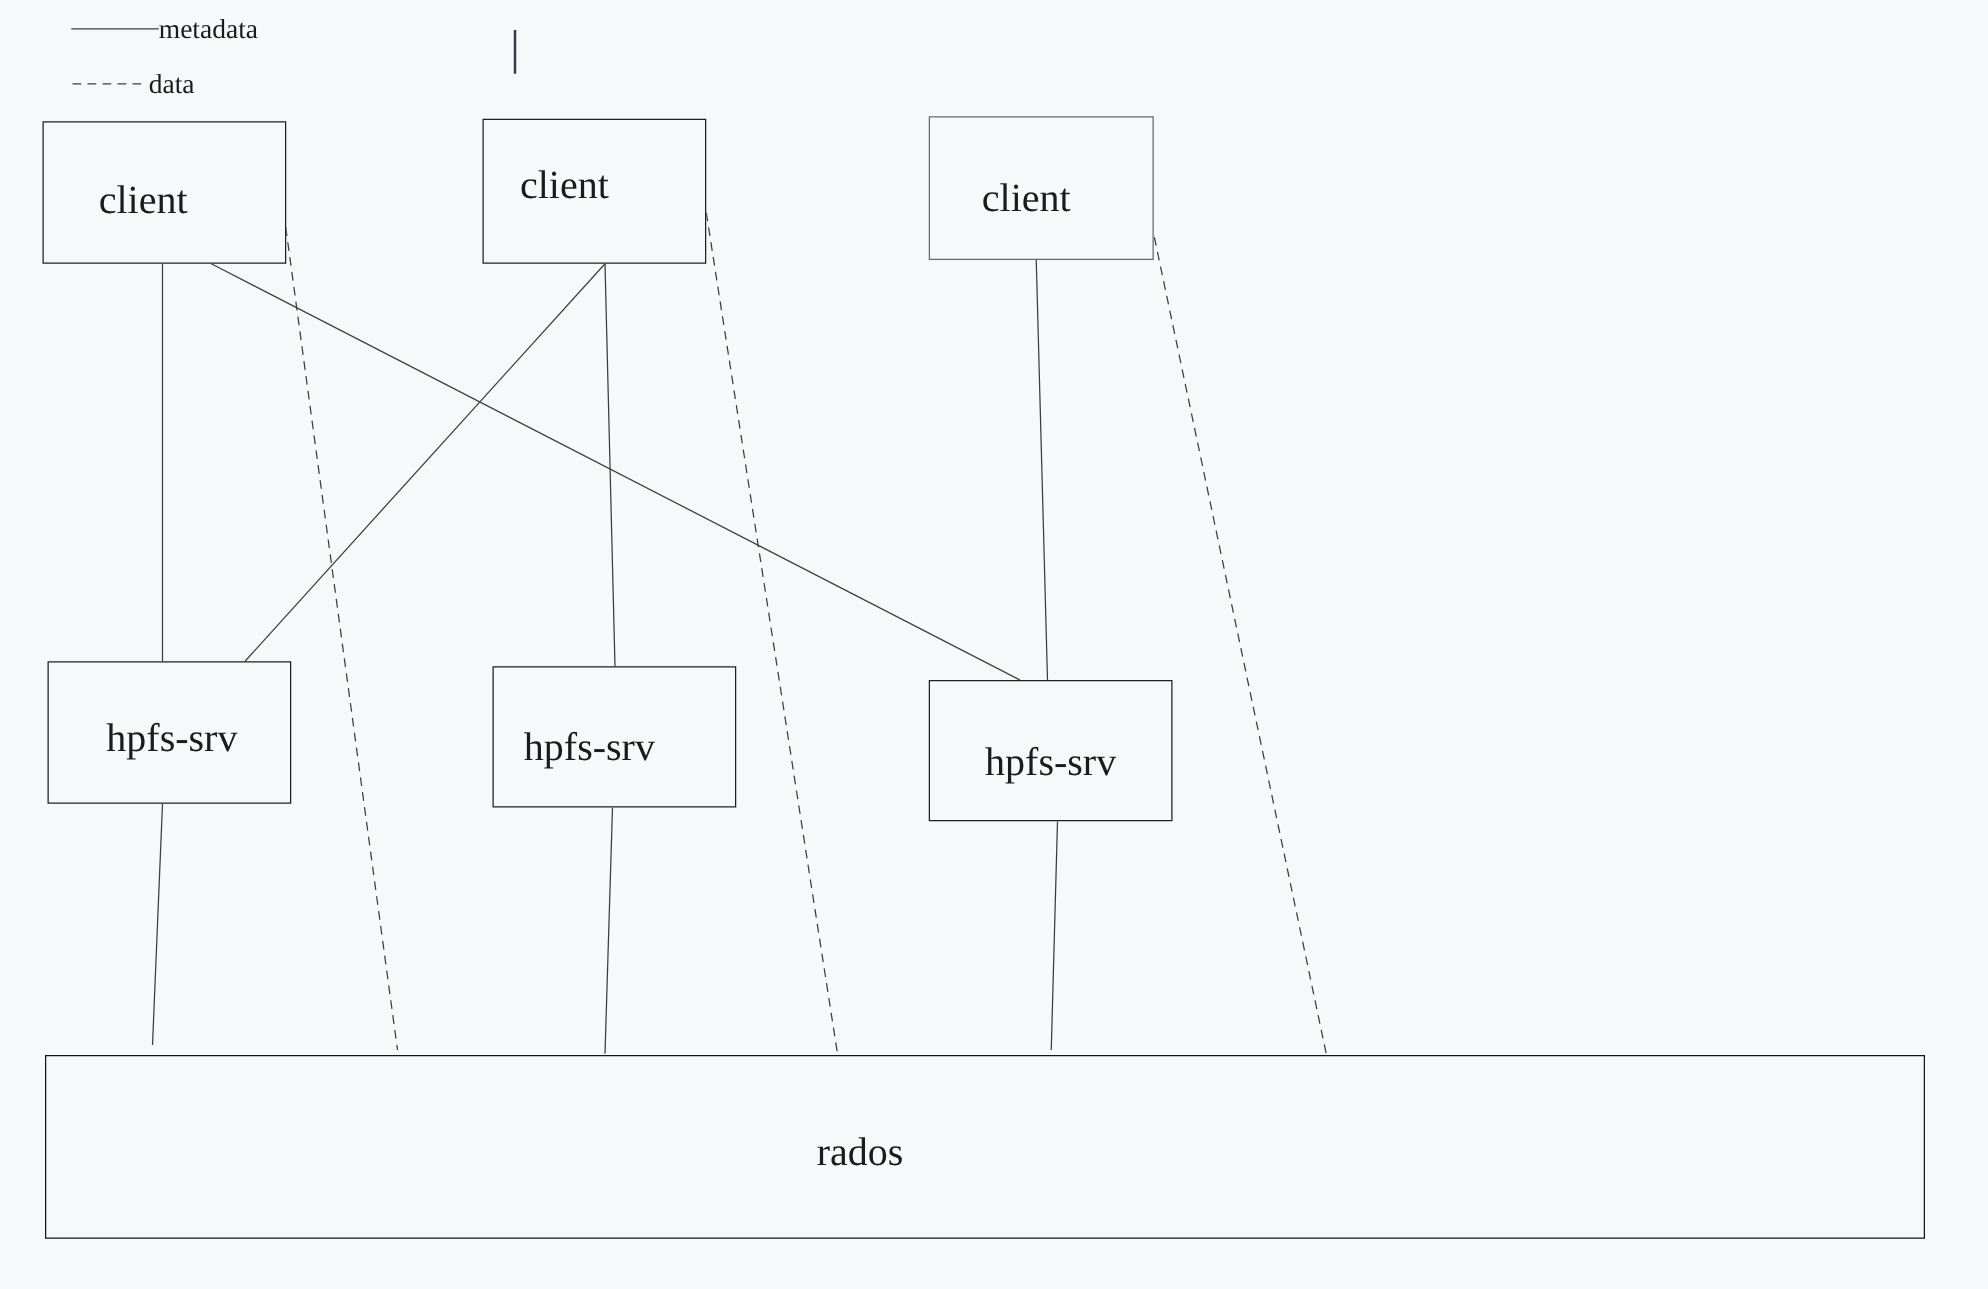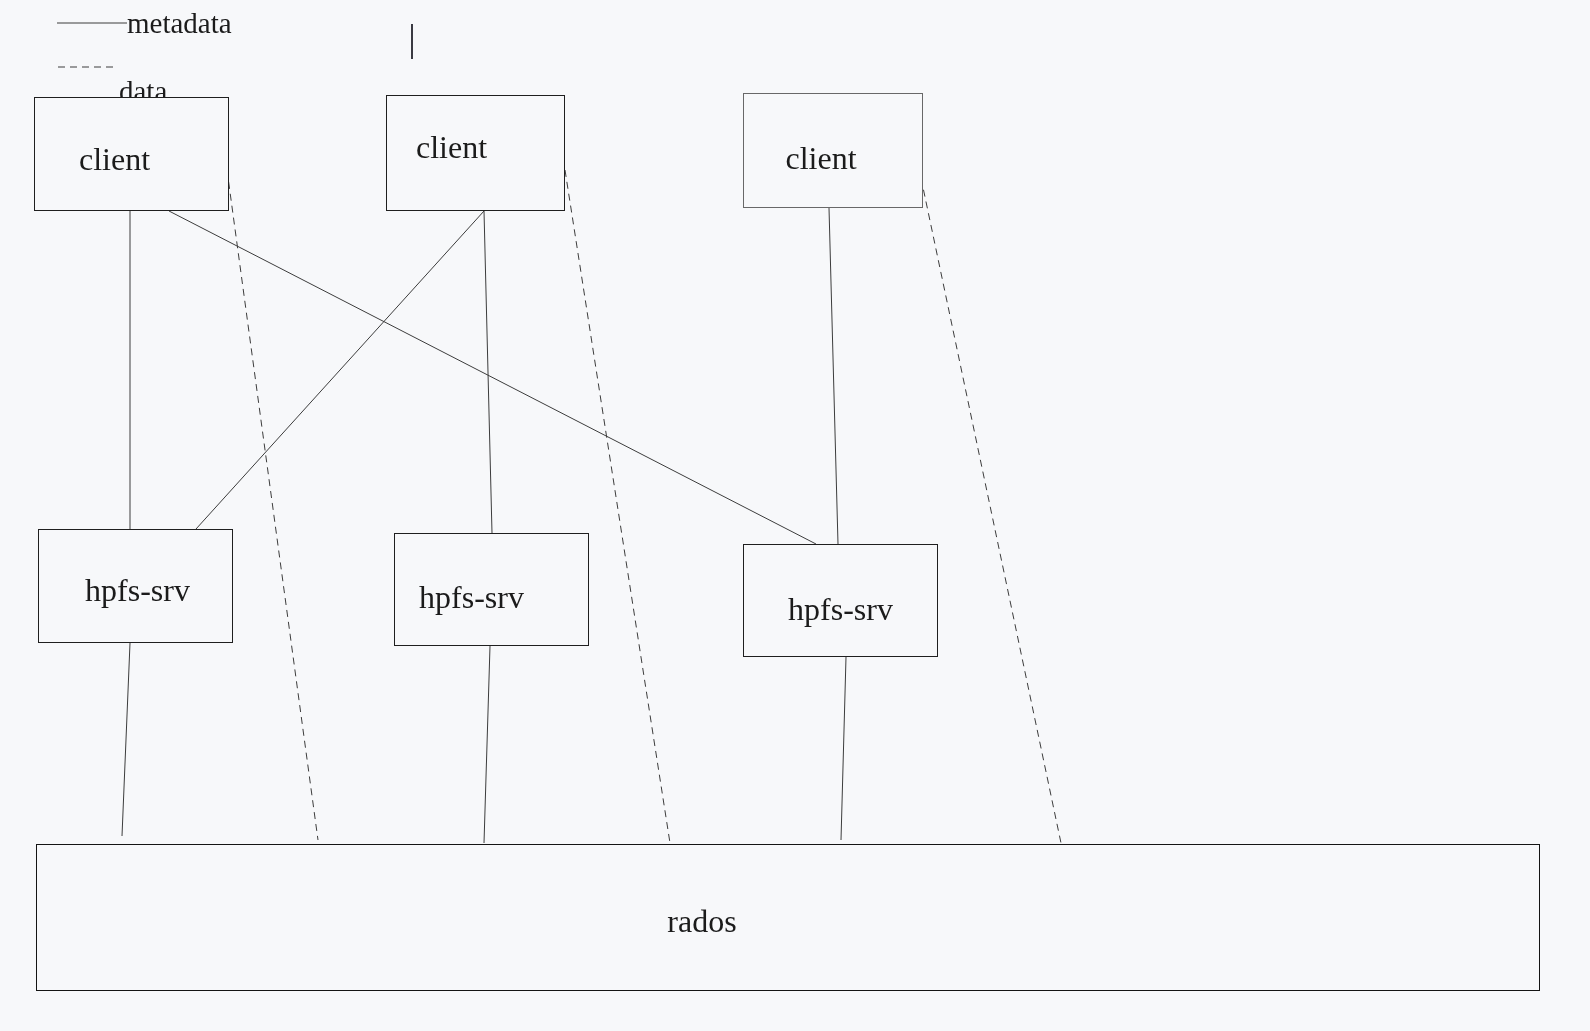--- a/index.html
+++ b/index.html
@@ -57,30 +57,30 @@
   #b-s2 { left: 394px; top: 533px; width: 195px;  height: 113px; }
   #b-s3 { left: 743px; top: 544px; width: 195px;  height: 113px; }
   #b-r  { left: 36px;  top: 844px; width: 1504px; height: 147px; border-color: #141414; }
   
   #b-c1 .lbl { transform: translate(calc(-50% - 17px), calc(-50% + 5px)); }
   #b-c2 .lbl { transform: translate(calc(-50% - 24px), calc(-50% - 6px)); }
   #b-c3 .lbl { transform: translate(calc(-50% - 12px), calc(-50% + 7px)); }
   #b-s1 .lbl { transform: translate(calc(-50% + 2px),  calc(-50% + 4px)); }
   #b-s2 .lbl { transform: translate(calc(-50% - 20px), calc(-50% + 7px)); }
   #b-s3 .lbl { transform: translate(calc(-50% + 0px),  calc(-50% + 8px)); }
-  #b-r  .lbl { transform: translate(calc(-50% - 100px), calc(-50% + 3px)); margin-left: 14px; }
+  #b-r  .lbl { transform: translate(calc(-50% - 100px), calc(-50% + 3px)); }
   .legend-label {
     position: absolute;
-    font-size: 29px;
+    font-size: 22px;
     line-height: 34px;
     white-space: nowrap;
     z-index: 2;
   }
   #legend-metadata { left: 127px; top: 6px; }
-  #legend-data     { left: 119px; top: 50px; margin-top: 24px; }
+  #legend-data     { left: 119px; top: 50px; }
 </style>
 </head>
 <body>
 
 <div class="canvas">
 
   <svg class="edges" width="1590" height="1031" viewBox="0 0 1590 1031">
 
     <line x1="57" y1="23" x2="127" y2="23"></line>
     <line x1="58" y1="67" x2="118" y2="67" class="dashed"></line>

